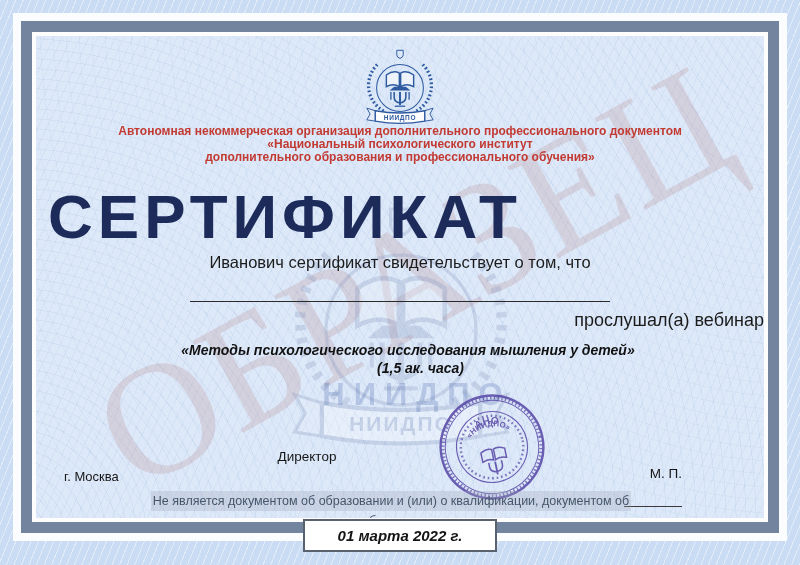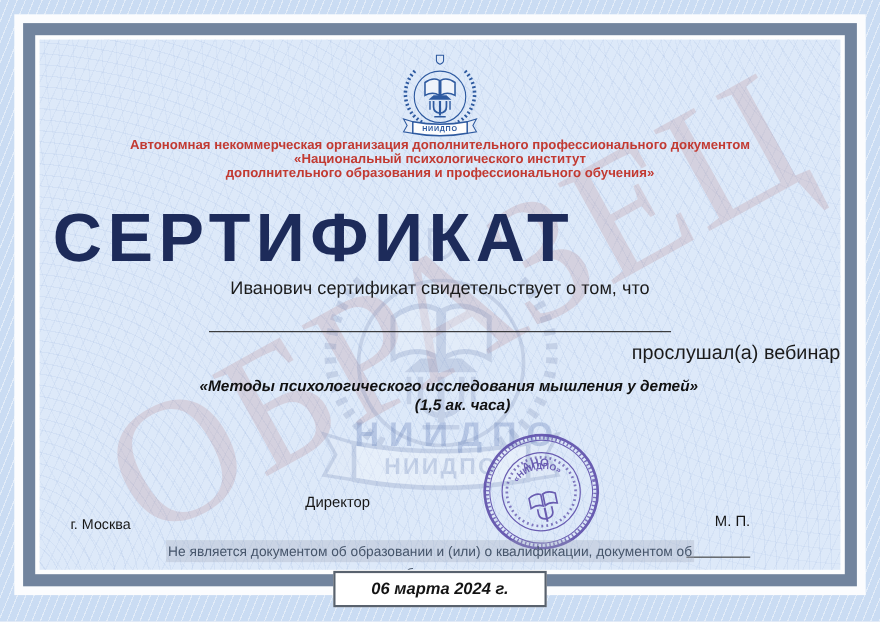--- a/index.html
+++ b/index.html
@@ -165,15 +165,15 @@
 
     <div class="mp-row">
       <span>М. П.</span>
       <span class="mp-line"></span>
     </div>
 
     <div class="disclaimer">Не является документом об образовании и (или) о квалификации, документом об обучении.</div>
   </div>
 
   <div class="date-box">
-    <span>06 марта 2024 г.</span>
+    <span>01 марта 2022 г.</span>
   </div>
 </div>
 
 </body></html>

